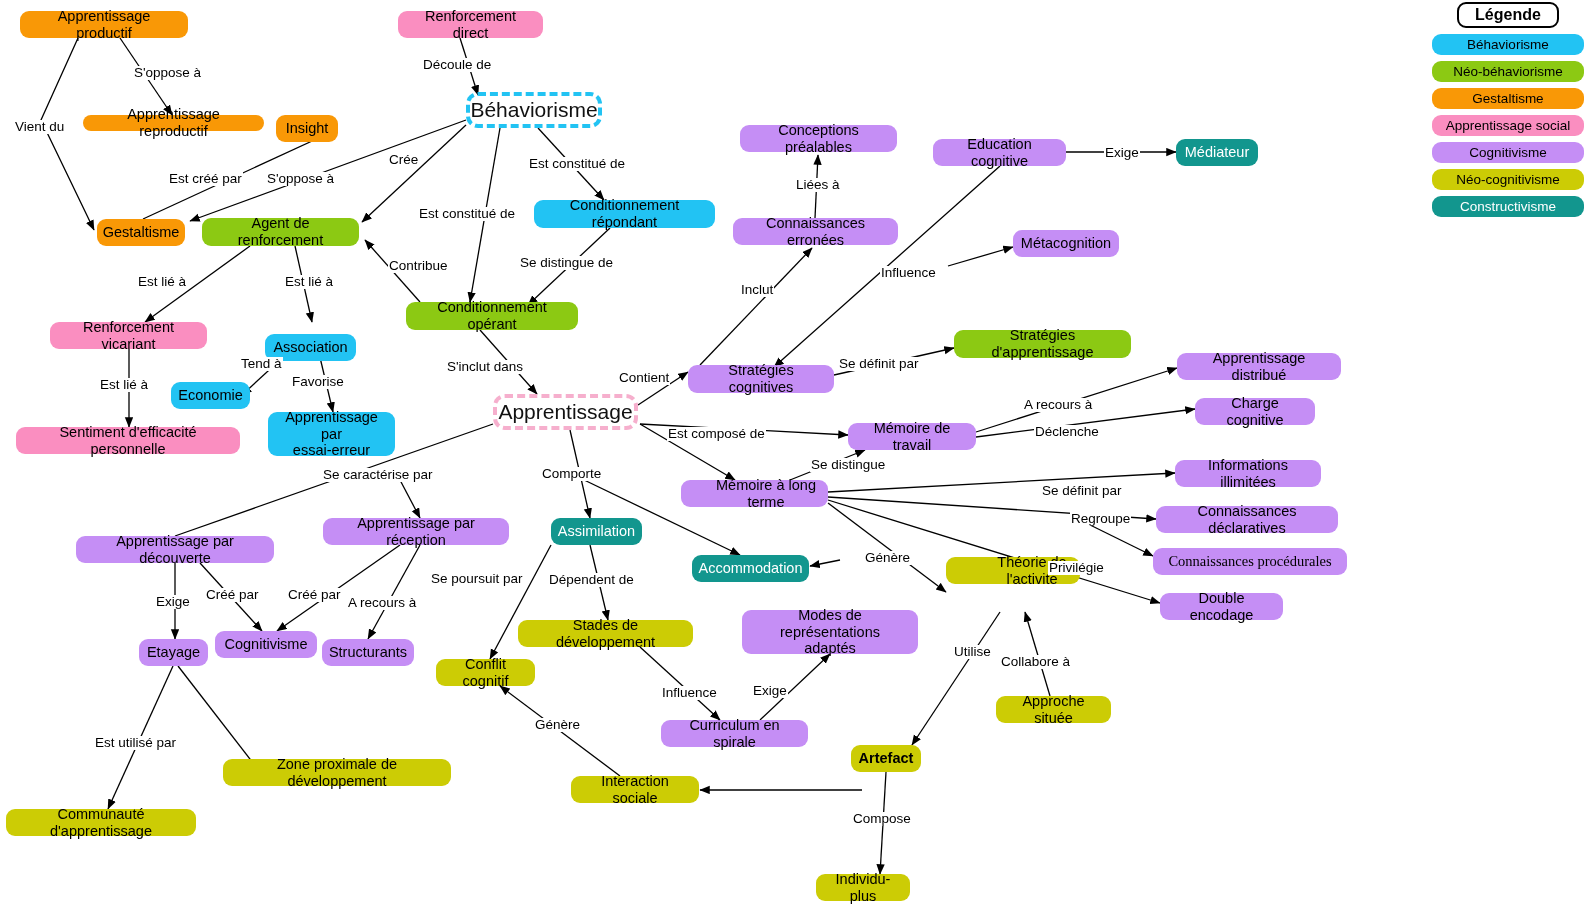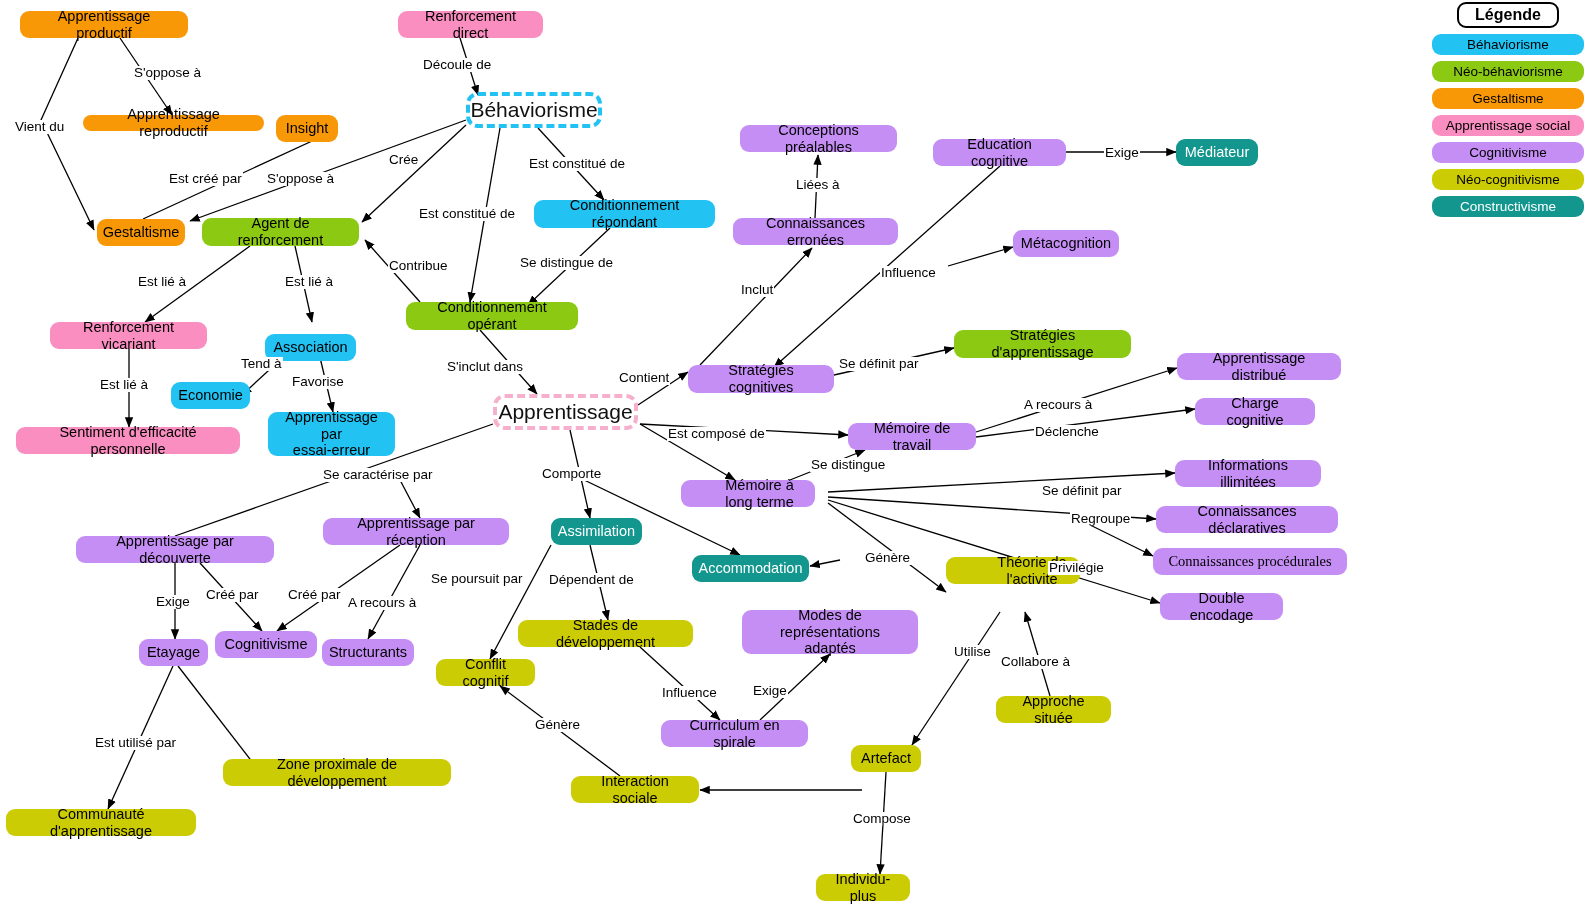--- a/index.html
+++ b/index.html
@@ -180,39 +180,39 @@
       <div class="node c-cogn" style="left: 1177px; top: 353px; width: 164px; height: 27px;">Apprentissage distribué</div>
       <div class="node c-beh" style="left: 171px; top: 382px; width: 79px; height: 27px;">Economie</div>
       <div class="node c-cogn" style="left: 688px; top: 365px; width: 146px; height: 28px;">Stratégies cognitives</div>
       <div class="node c-cogn" style="left: 1195px; top: 398px; width: 120px; height: 27px;">Charge cognitive</div>
       <div class="node c-beh" style="left: 268px; top: 412px; width: 127px; height: 44px;">Apprentissage par
 essai-erreur</div>
       <div class="node central pink" style="left: 493px; top: 394px; width: 145px; height: 36px;">Apprentissage</div>
       <div class="node c-cogn" style="left: 848px; top: 423px; width: 128px; height: 27px;">Mémoire de travail</div>
       <div class="node c-appsoc" style="left: 16px; top: 427px; width: 224px; height: 27px;">Sentiment d'efficacité personnelle</div>
       <div class="node c-cogn" style="left: 1175px; top: 460px; width: 146px; height: 27px;">Informations illimitées</div>
-      <div class="node c-cogn" style="left: 681px; top: 480px; width: 134px; height: 27px; padding-left: 32px;">Mémoire à long terme</div>
+      <div class="node c-cogn" style="left: 681px; top: 480px; width: 147px; height: 27px; padding-left: 32px;">Mémoire à long terme</div>
       <div class="node c-cogn" style="left: 1156px; top: 506px; width: 182px; height: 27px;">Connaissances déclaratives</div>
       <div class="node c-cogn" style="left: 323px; top: 518px; width: 186px; height: 27px;">Apprentissage par réception</div>
       <div class="node c-constr" style="left: 551px; top: 518px; width: 91px; height: 27px;">Assimilation</div>
       <div class="node c-cogn" style="left: 76px; top: 536px; width: 198px; height: 27px;">Apprentissage par découverte</div>
       <div class="node c-cogn" style="left: 1153px; top: 548px; width: 194px; height: 27px; font-family: Liberation Serif, serif;">Connaissances procédurales</div>
       <div class="node c-constr" style="left: 692px; top: 555px; width: 117px; height: 27px;">Accommodation</div>
       <div class="node c-neocogn" style="left: 946px; top: 557px; width: 134px; height: 27px; padding-left: 47px;">Théorie de l'activité</div>
       <div class="node c-cogn" style="left: 1160px; top: 593px; width: 123px; height: 27px;">Double encodage</div>
       <div class="node c-cogn" style="left: 742px; top: 610px; width: 176px; height: 44px;">Modes de représentations
 adaptés</div>
       <div class="node c-neocogn" style="left: 518px; top: 620px; width: 175px; height: 27px;">Stades de développement</div>
       <div class="node c-cogn" style="left: 139px; top: 639px; width: 69px; height: 27px;">Etayage</div>
       <div class="node c-cogn" style="left: 215px; top: 631px; width: 102px; height: 27px;">Cognitivisme</div>
       <div class="node c-cogn" style="left: 322px; top: 639px; width: 92px; height: 27px;">Structurants</div>
       <div class="node c-neocogn" style="left: 436px; top: 659px; width: 99px; height: 27px;">Conflit cognitif</div>
       <div class="node c-neocogn" style="left: 996px; top: 696px; width: 115px; height: 27px;">Approche située</div>
       <div class="node c-cogn" style="left: 661px; top: 720px; width: 147px; height: 27px;">Curriculum en spirale</div>
-      <div class="node c-neocogn" style="left: 851px; top: 745px; width: 70px; height: 27px;">Artefact</div>
+      <div class="node c-neocogn" style="left: 851px; top: 745px; width: 70px; height: 27px; font-weight: bold;">Artefact</div>
       <div class="node c-neocogn" style="left: 223px; top: 759px; width: 228px; height: 27px;">Zone proximale de développement</div>
       <div class="node c-neocogn" style="left: 571px; top: 776px; width: 128px; height: 27px;">Interaction sociale</div>
       <div class="node c-neocogn" style="left: 6px; top: 809px; width: 190px; height: 27px;">Communauté d'apprentissage</div>
       <div class="node c-neocogn" style="left: 816px; top: 874px; width: 94px; height: 27px;">Individu-plus</div>
     </div>
   <div id="edge-labels">
       <div class="elabel" style="left: 133px; top: 66px;">S'oppose à</div>
       <div class="elabel" style="left: 422px; top: 58px;">Découle de</div>
       <div class="elabel" style="left: 14px; top: 120px;">Vient du</div>
       <div class="elabel" style="left: 388px; top: 153px;">Crée</div>

